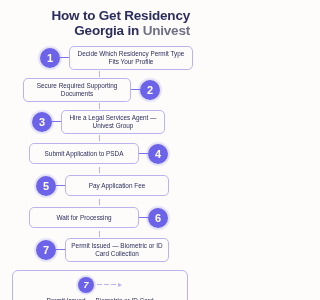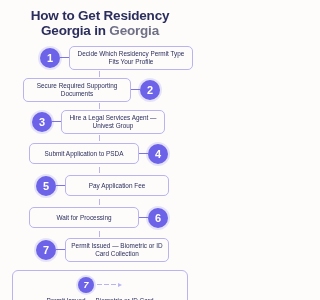--- a/index.html
+++ b/index.html
@@ -11,21 +11,21 @@
     height: 300px;
     background: #fdfcfb;
     font-family: "Liberation Sans", sans-serif;
     overflow: hidden;
     position: relative;
   }
 
   
   .title-block {
     padding: 9px 10px 0 10px;
-    text-align: center;
+    text-align: right;
   }
   .title-line {
     font-size: 13.5px;
     font-weight: bold;
     color: #2b2d5c;
     line-height: 14.5px;
     letter-spacing: -0.2px;
     white-space: nowrap;
   }
   .title-accent {
@@ -169,21 +169,21 @@
     line-height: 8px;
     color: #2b2d5c;
     white-space: nowrap;
   }
 </style>
 </head>
 <body>
 
 <div class="title-block">
   <div class="title-line">How to Get Residency</div>
-  <div class="title-line"><span>Georgia in </span><span class="title-accent">Georgia</span></div>
+  <div class="title-line"><span>Georgia in </span><span class="title-accent">Univest</span></div>
 </div>
 
 <div class="flow">
 
   <div class="step step1 left-badge">
     <div class="badge">1</div>
     <div class="stub"></div>
     <div class="box">Decide Which Residency Permit Type Fits Your Profile</div>
   </div>
 

